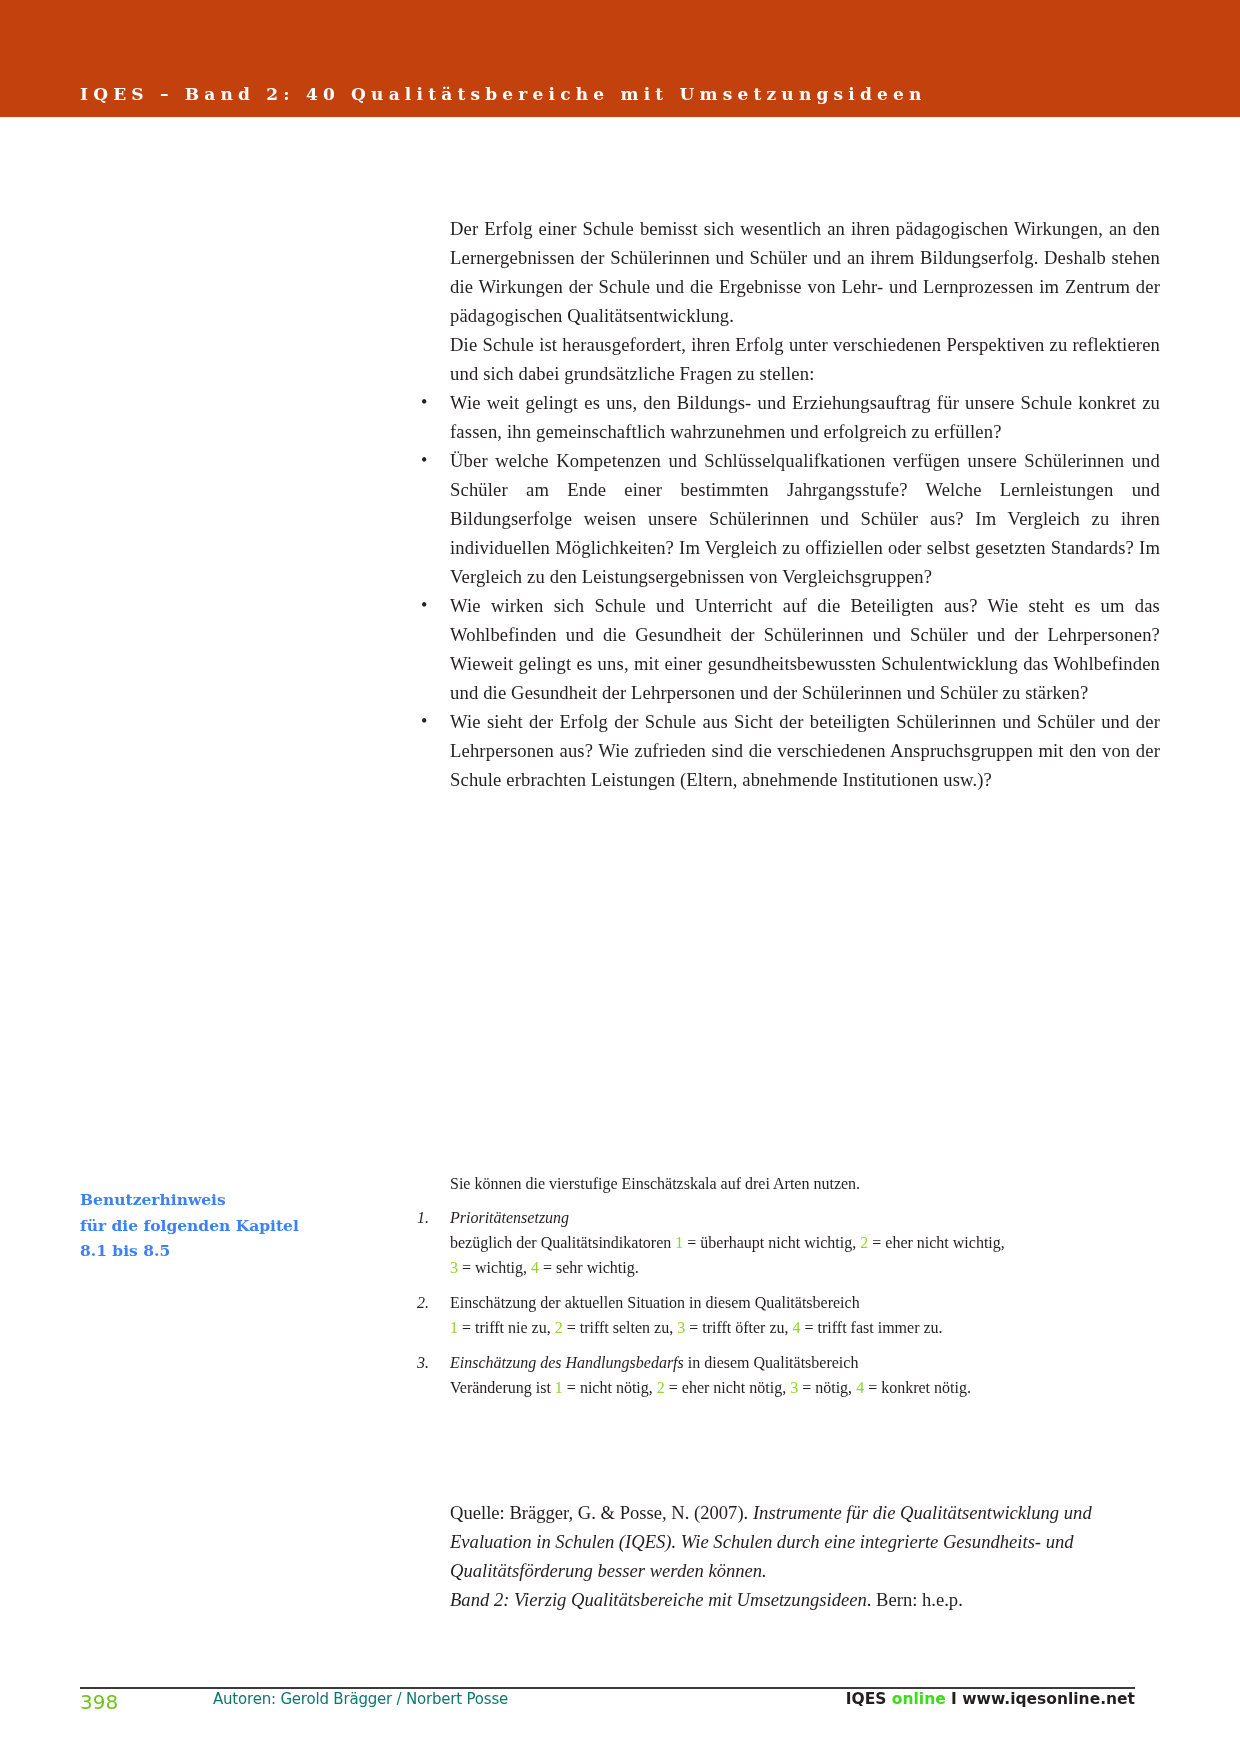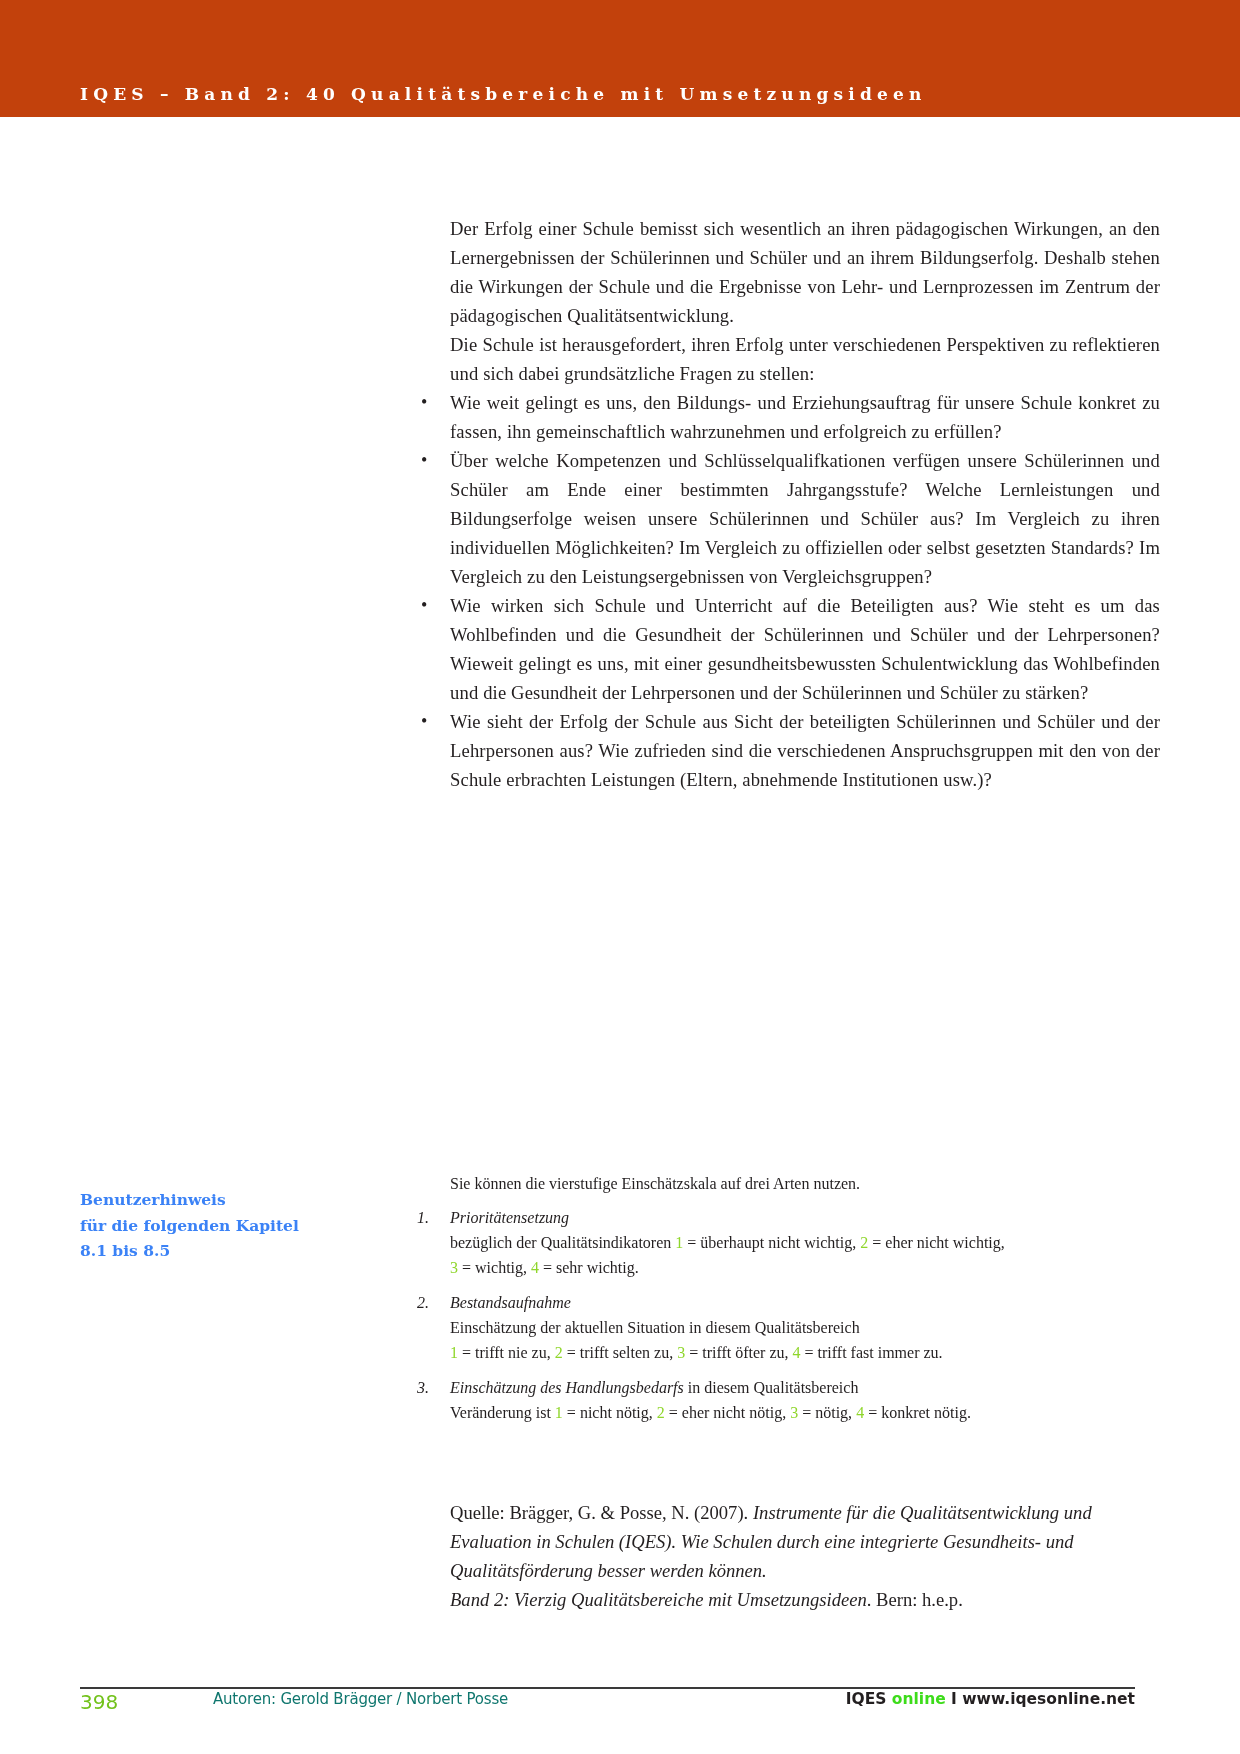--- a/index.html
+++ b/index.html
@@ -103,21 +103,20 @@
   <ol>
     <li>
       <span class="num">1.</span>
       <div><span class="hd">Prioritätensetzung</span></div>
       <div>
         <span>bezüglich der Qualitätsindikatoren </span><span class="g">1</span><span> = überhaupt nicht wichtig, </span><span class="g">2</span><span> = eher nicht wichtig, </span><br><span class="g">3</span><span> = wichtig, </span><span class="g">4</span><span> = sehr wichtig.</span>
       </div>
     </li>
     <li>
       <span class="num">2.</span>
-      <div><span class="hd">Bestandsaufnahme</span></div>
       <div>Einschätzung der aktuellen Situation in diesem Qualitätsbereich</div>
       <div>
         <span class="g">1</span><span> = trifft nie zu, </span><span class="g">2</span><span> = trifft selten zu, </span><span class="g">3</span><span> = trifft öfter zu, </span><span class="g">4</span><span> = trifft fast immer zu.</span>
       </div>
     </li>
     <li>
       <span class="num">3.</span>
       <div><span class="hd">Einschätzung des Handlungsbedarfs</span><span> in diesem Qualitätsbereich</span></div>
       <div>
         <span>Veränderung ist </span><span class="g">1</span><span> = nicht nötig, </span><span class="g">2</span><span> = eher nicht nötig, </span><span class="g">3</span><span> = nötig, </span><span class="g">4</span><span> = konkret nötig.</span>

